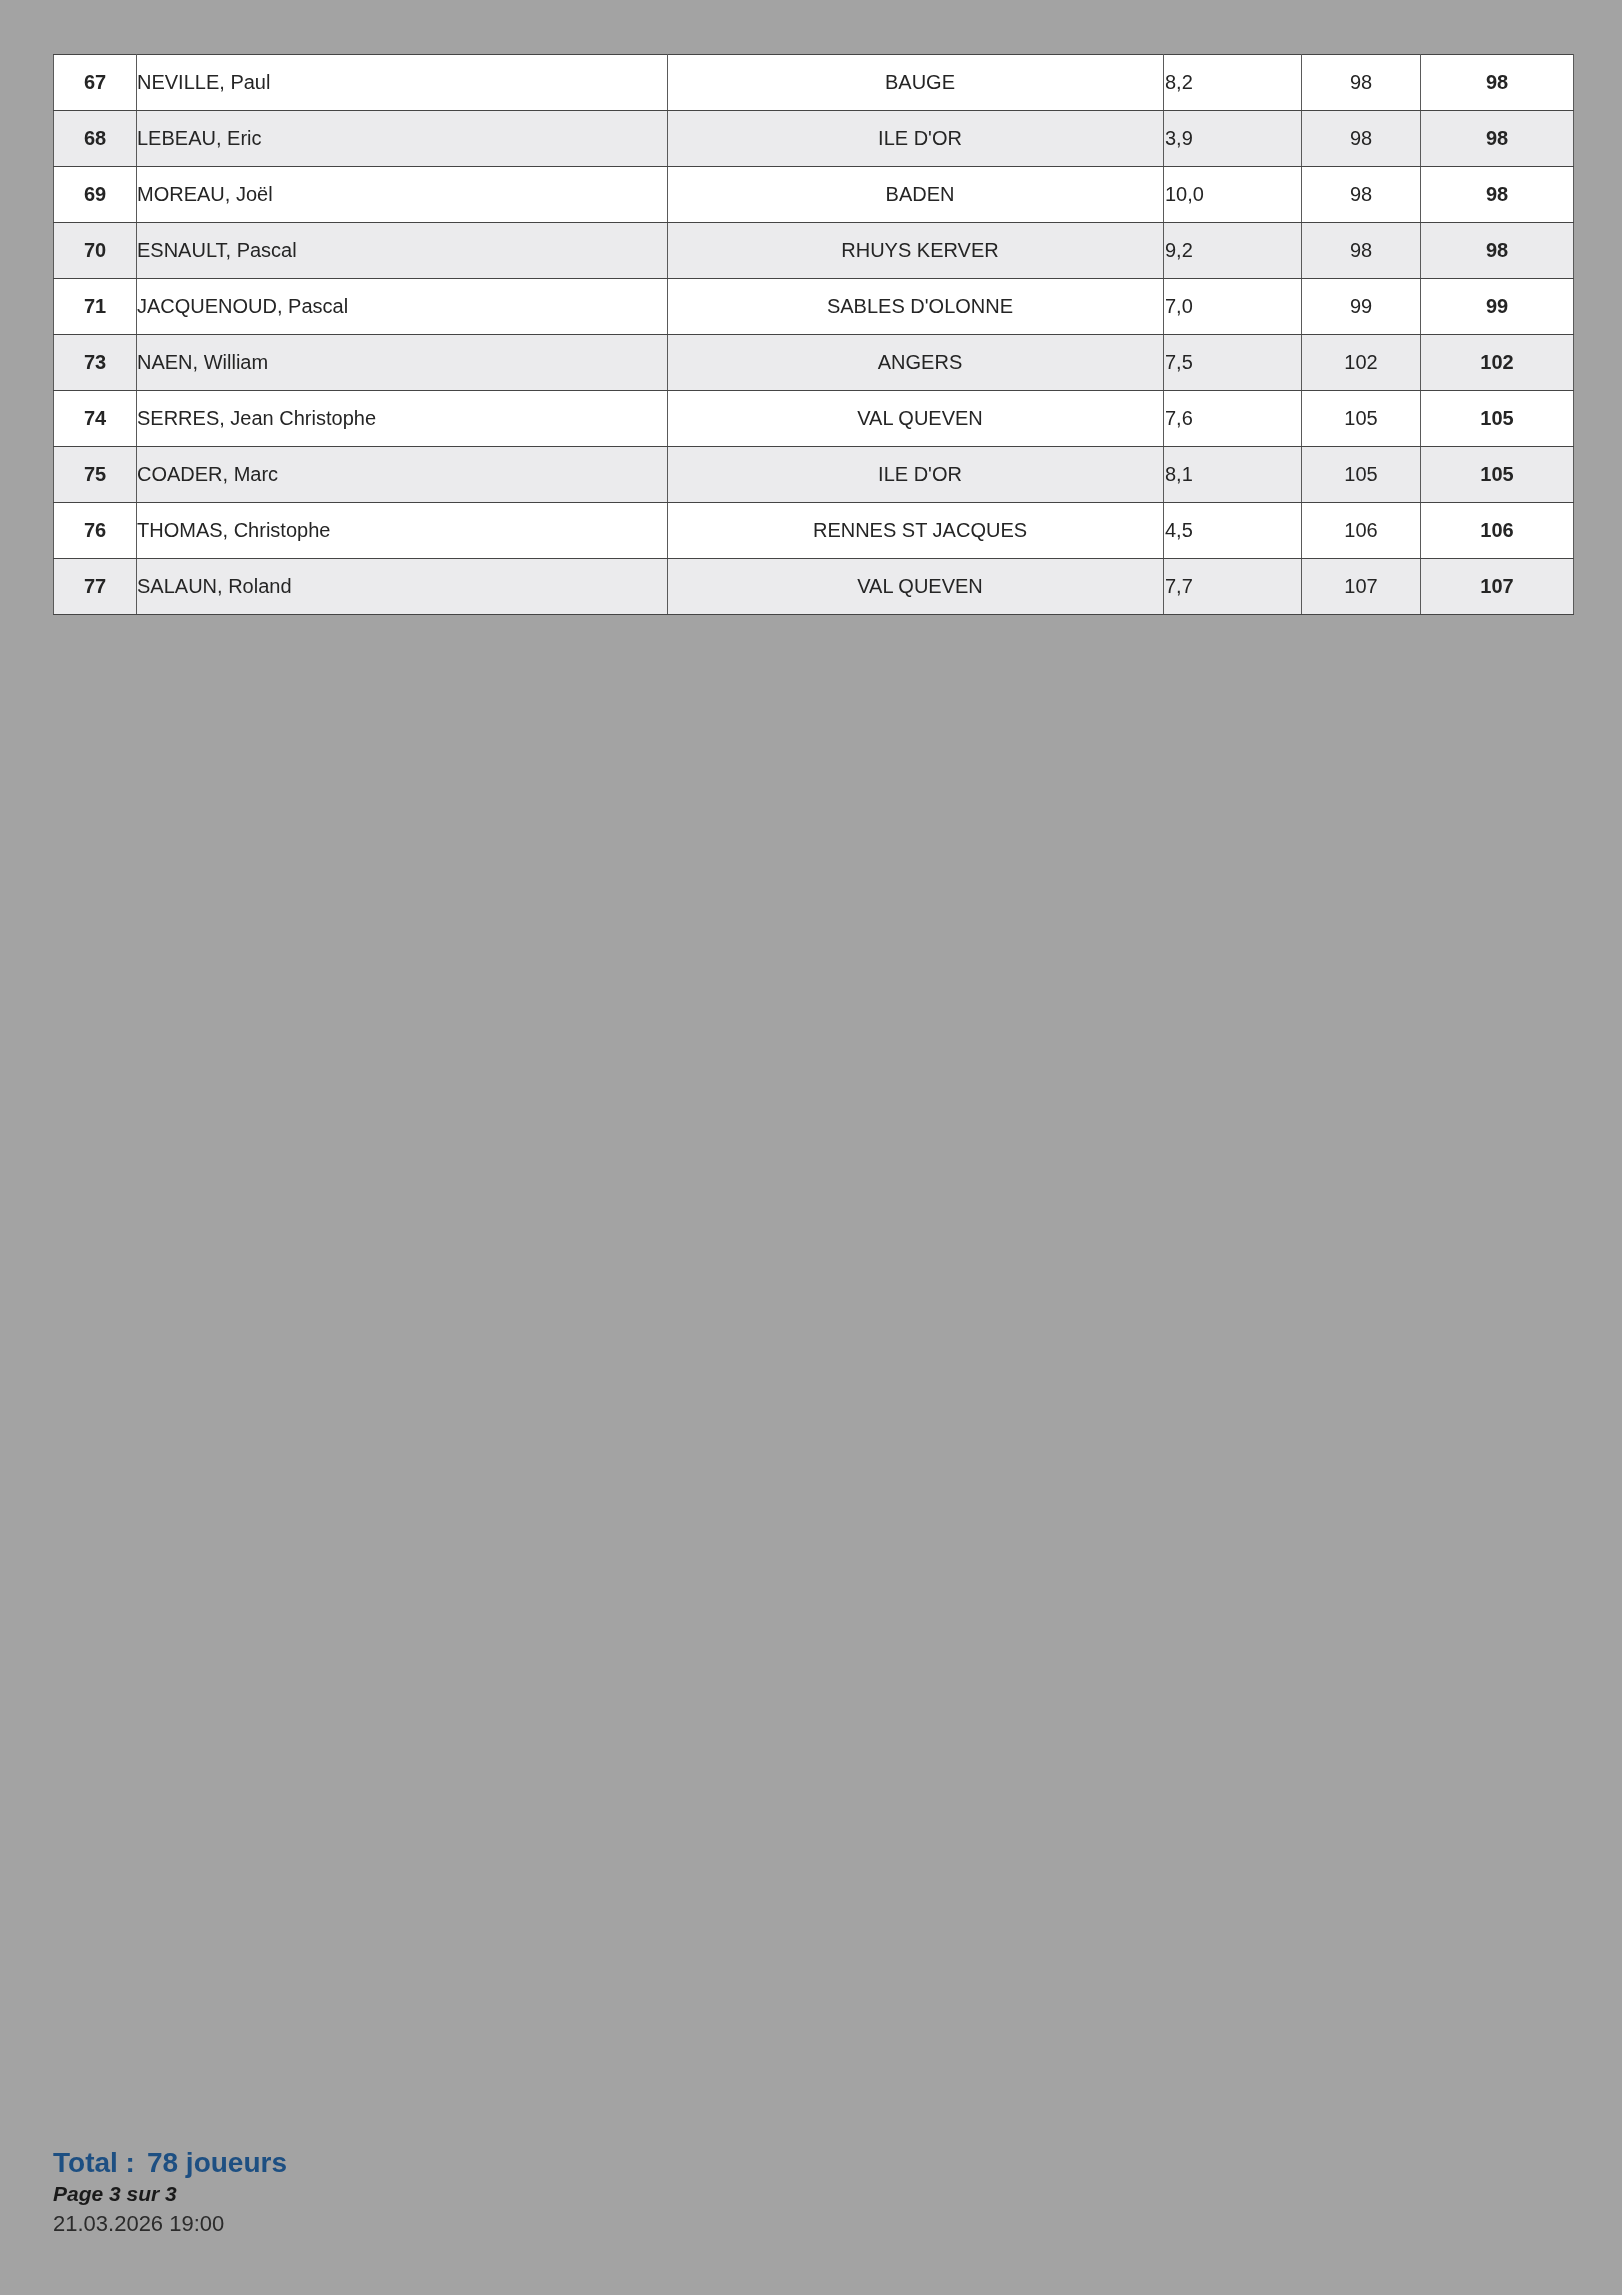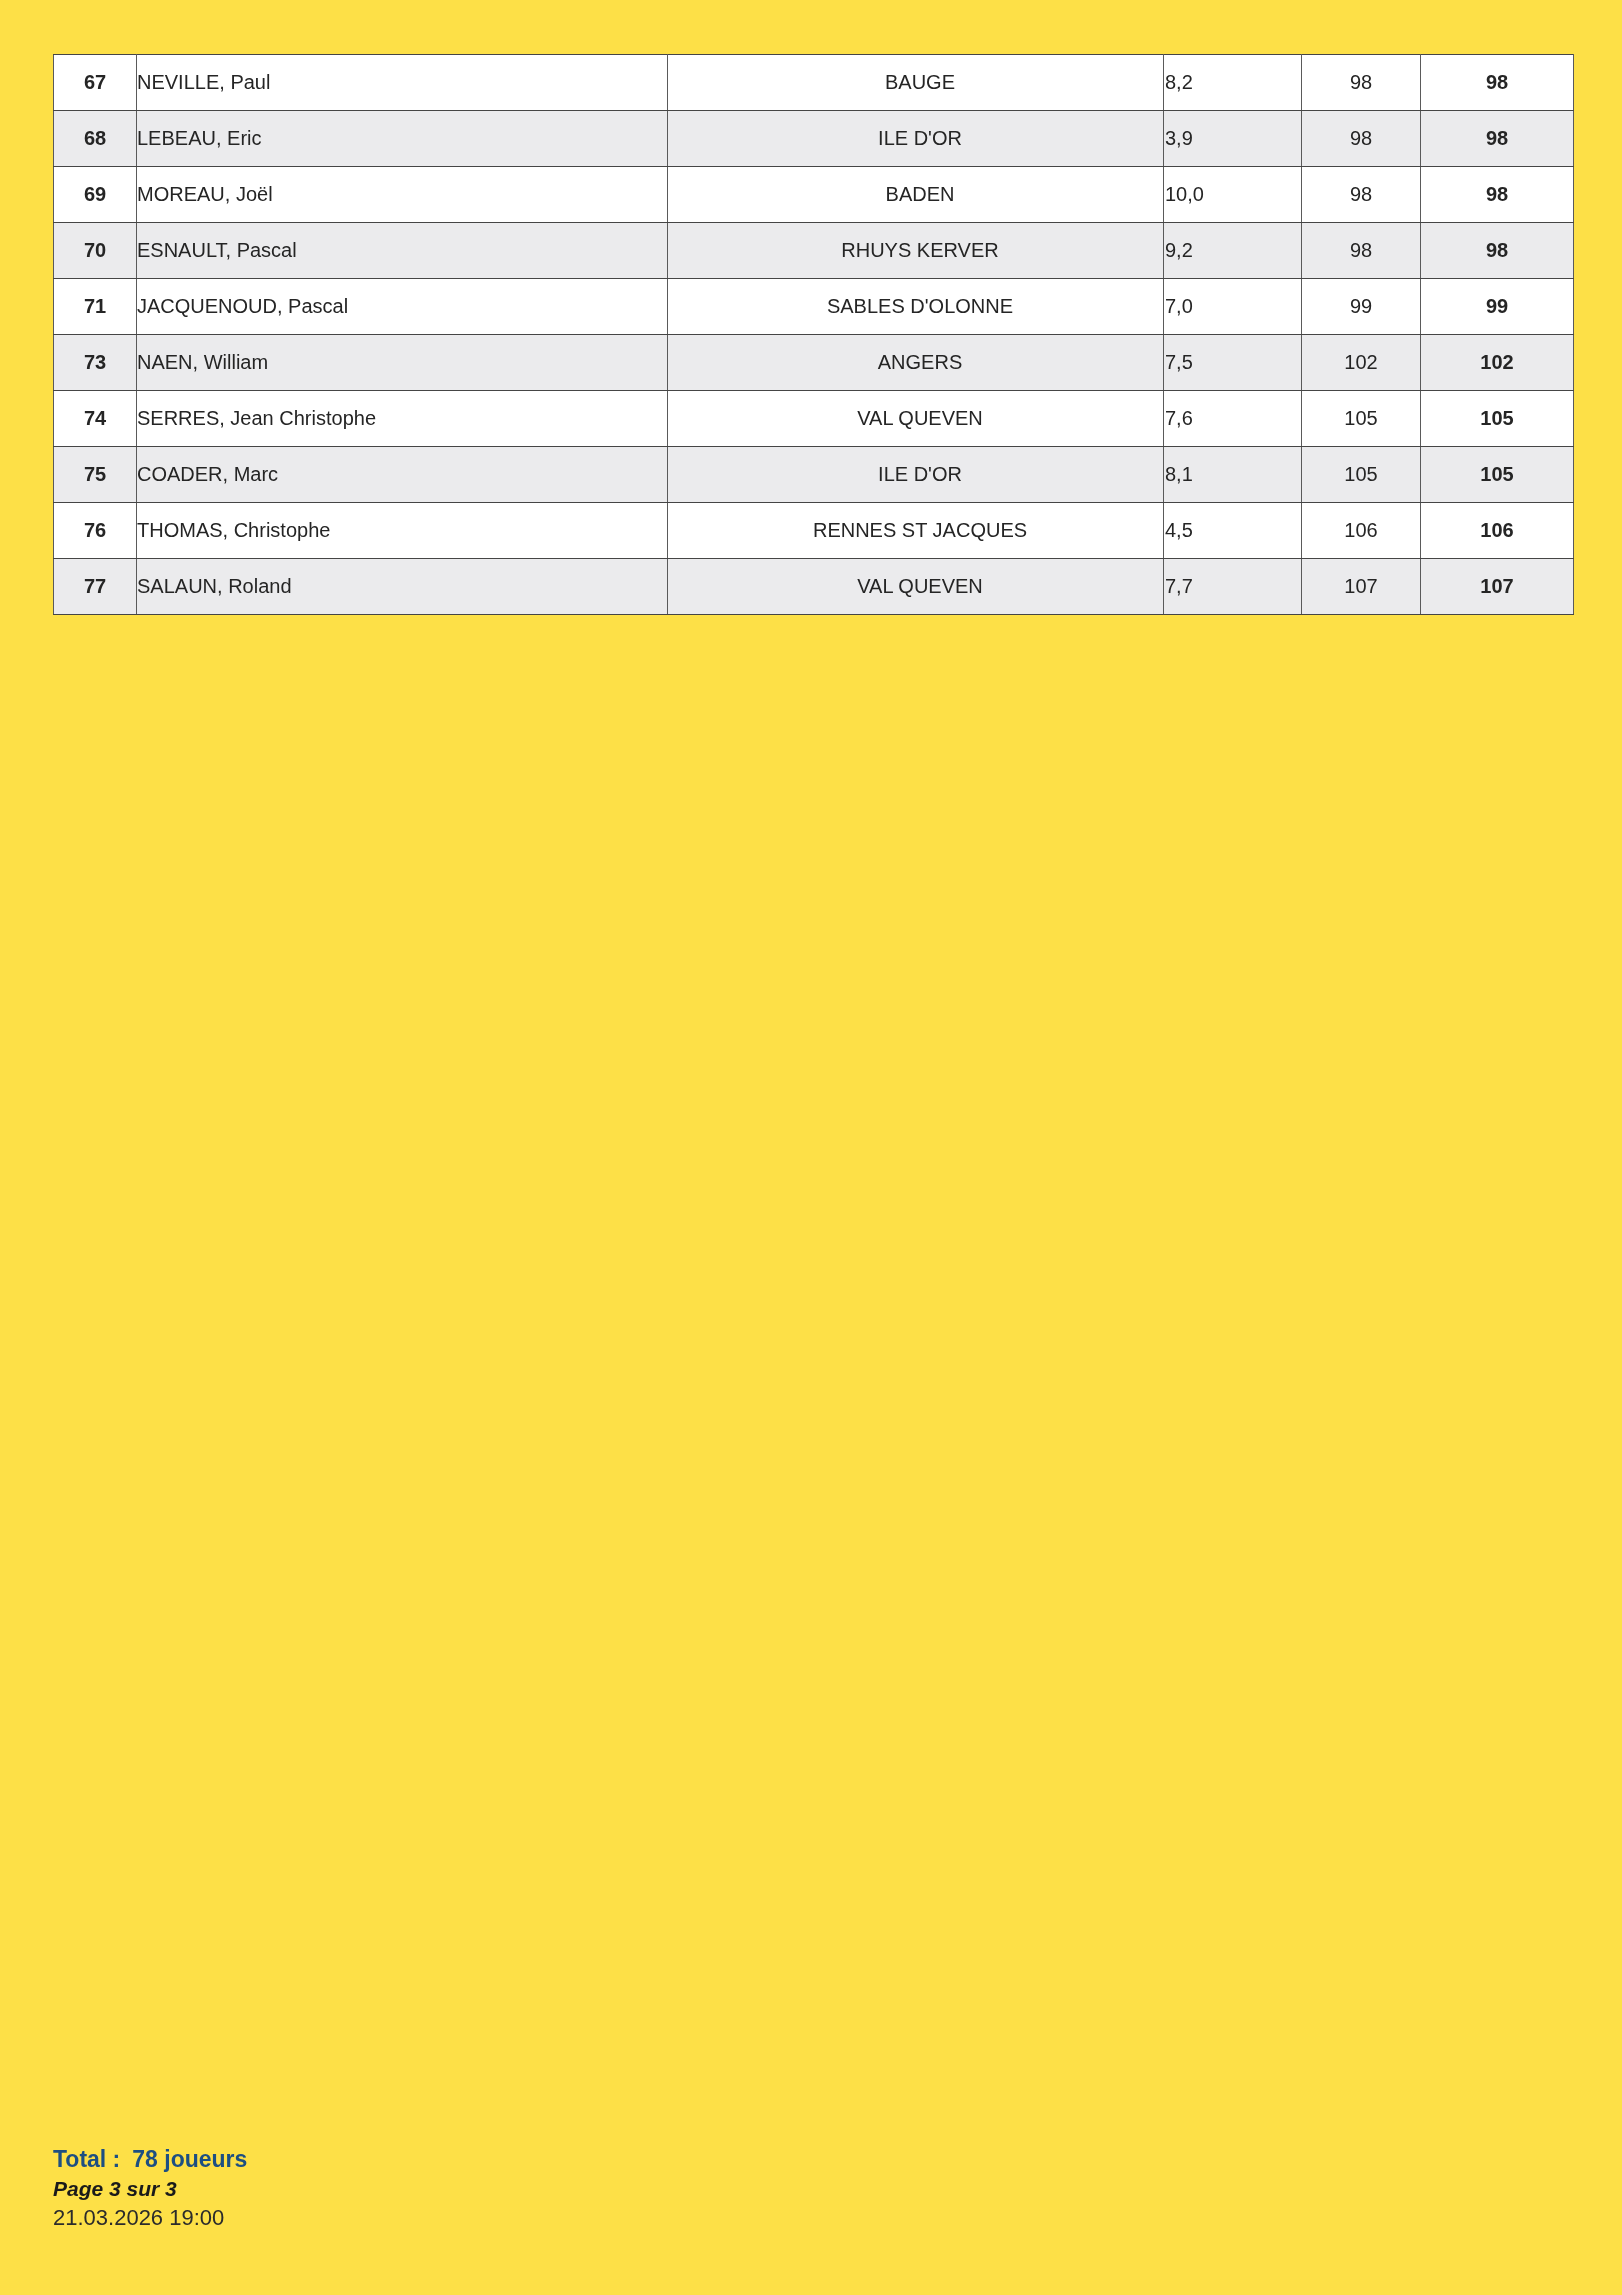--- a/index.html
+++ b/index.html
@@ -8,21 +8,21 @@
     --border_dark:#454545;
     --border_mid:#5a5a5a;
     --text:#252525;
   }
   html,body{margin:0;padding:0;background:#ffffff;}
   body{
     width:1622px;height:2295px;position:relative;overflow:hidden;
     font-family:"Liberation Sans","DejaVu Sans",sans-serif;
     color:var(--text);
   }
-  .page{position:absolute;inset:0;background:#fde047;}
+  .page{position:absolute;inset:0;background:#a3a3a3;}
 
   table.results{
     position:absolute;left:53px;top:54px;width:1520px;
     border-collapse:collapse;table-layout:fixed;
     font-size:20px;color:var(--text);
   }
   table.results td{
     height:53px;
     border-top:1.7px solid var(--border_dark);
     border-bottom:1.7px solid var(--border_dark);
@@ -36,21 +36,21 @@
   table.results tr:nth-child(even) td{background:var(--stripe);}
   td.c-rank{text-align:center;font-weight:bold;}
   td.c-name{text-align:left;padding-left:0;}
   td.c-club{text-align:center;padding-left:10px;}
   td.c-hcp{text-align:left;}
   td.c-score{text-align:center;}
   td.c-total{text-align:center;font-weight:bold;}
 
   .footer{position:absolute;left:53px;top:2146px;line-height:1.18;}
   .total-line{
-    font-size:23px;font-weight:bold;color:var(--accent_blue);
+    font-size:28px;font-weight:bold;color:var(--accent_blue);
     margin-bottom:3.4px;
   }
   .total-line .label{margin-right:12px;}
   .page-line{font-size:21px;font-weight:bold;color:#1a1a1a;margin-bottom:4.2px;font-style:italic;}
   .date-line{font-size:22px;font-weight:normal;color:#2b2b2b;}
 </style>
 </head>
 <body>
 
 <div class="page">

